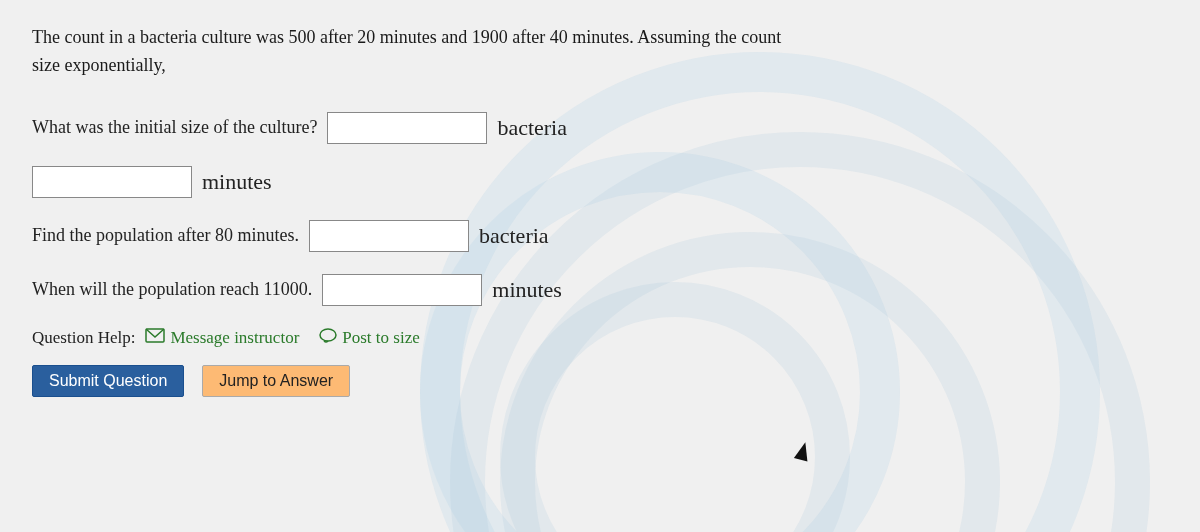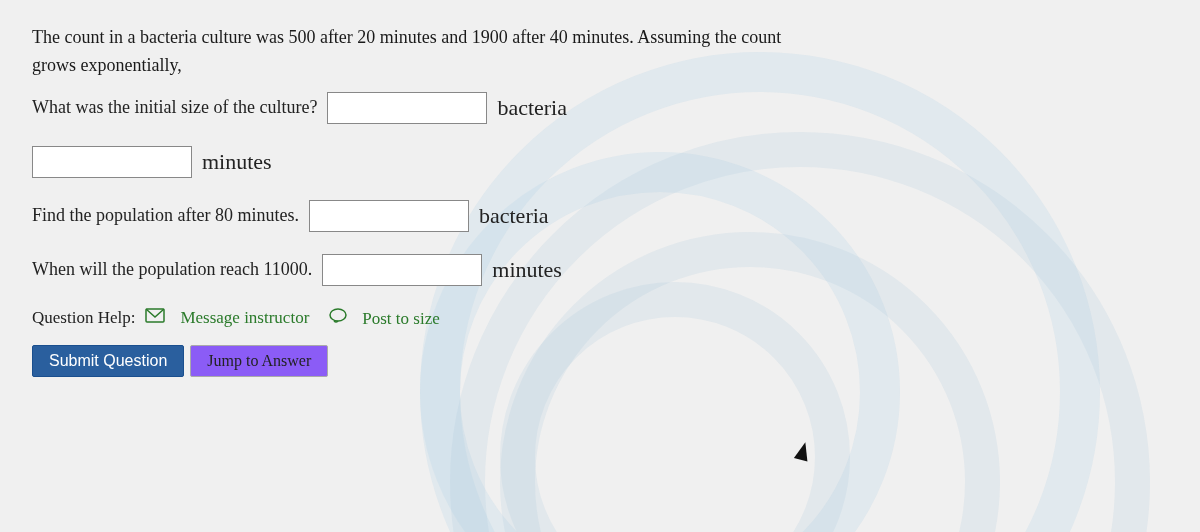--- a/index.html
+++ b/index.html
@@ -53,21 +53,21 @@
     .main-container {
       position: relative;
       z-index: 1;
       padding: 24px 32px 20px 32px;
       max-width: 900px;
     }
 
     .question-text {
       font-size: 18px;
       line-height: 1.55;
-      margin-bottom: 12px;
+      margin-bottom: 32px;
       color: #1a1a1a;
     }
 
     .answer-row {
       display: flex;
       align-items: center;
       margin-bottom: 22px;
       font-size: 18px;
     }
 
@@ -102,50 +102,50 @@
     }
 
     .help-row .help-label {
       margin-right: 4px;
     }
 
     .help-link {
       color: #2a7a2a;
       text-decoration: none;
       display: flex;
-      align-items: flex-end;
-      gap: 12px;
+      align-items: flex-start;
+      gap: 2px;
       margin-right: 14px;
       font-size: 17px;
     }
 
     .button-row {
       display: flex;
       align-items: center;
-      gap: 6px;
+      gap: 18px;
     }
 
     .btn-submit {
       background: #2a5f9e;
       color: #fff;
       border: 1px solid #1a4f8e;
       padding: 6px 16px;
       font-size: 16px;
       font-family: Arial, sans-serif;
       cursor: pointer;
       border-radius: 2px;
     }
 
     .btn-jump {
-      background: #8b5cf6;
+      background: #fdba74;
       color: #222;
       border: 1px solid #aaa;
       padding: 6px 16px;
       font-size: 16px;
-      font-family: Liberation Serif, serif;
+      font-family: Liberation Sans, sans-serif;
       cursor: pointer;
       border-radius: 2px;
     }
 
     
     .cursor {
       position: absolute;
       width: 0;
       height: 0;
       border-left: 10px solid transparent;
@@ -171,21 +171,21 @@
 
 <div class="bg-circles"></div>
 <div class="circle-deco" style="width:700px;height:700px;bottom:-300px;right:50px;"></div>
 <div class="circle-deco" style="width:500px;height:500px;bottom:-200px;right:200px;"></div>
 <div class="circle-deco" style="width:350px;height:350px;bottom:-100px;right:350px;"></div>
 
 <div class="main-container">
 
   <div class="question-text">
     <span>The count in a bacteria culture was 500 after 20 minutes and 1900 after 40 minutes. Assuming the count</span><br>
-    <span>grows exponentially,</span>
+    <span>size exponentially,</span>
   </div>
 
   <div class="answer-row">
     <span class="label">What was the initial size of the culture?</span>
     <input type="text" value="" style="">
     <span class="unit">bacteria</span>
   </div>
 
   <div class="answer-row">
     <input type="text" value="" style="">

